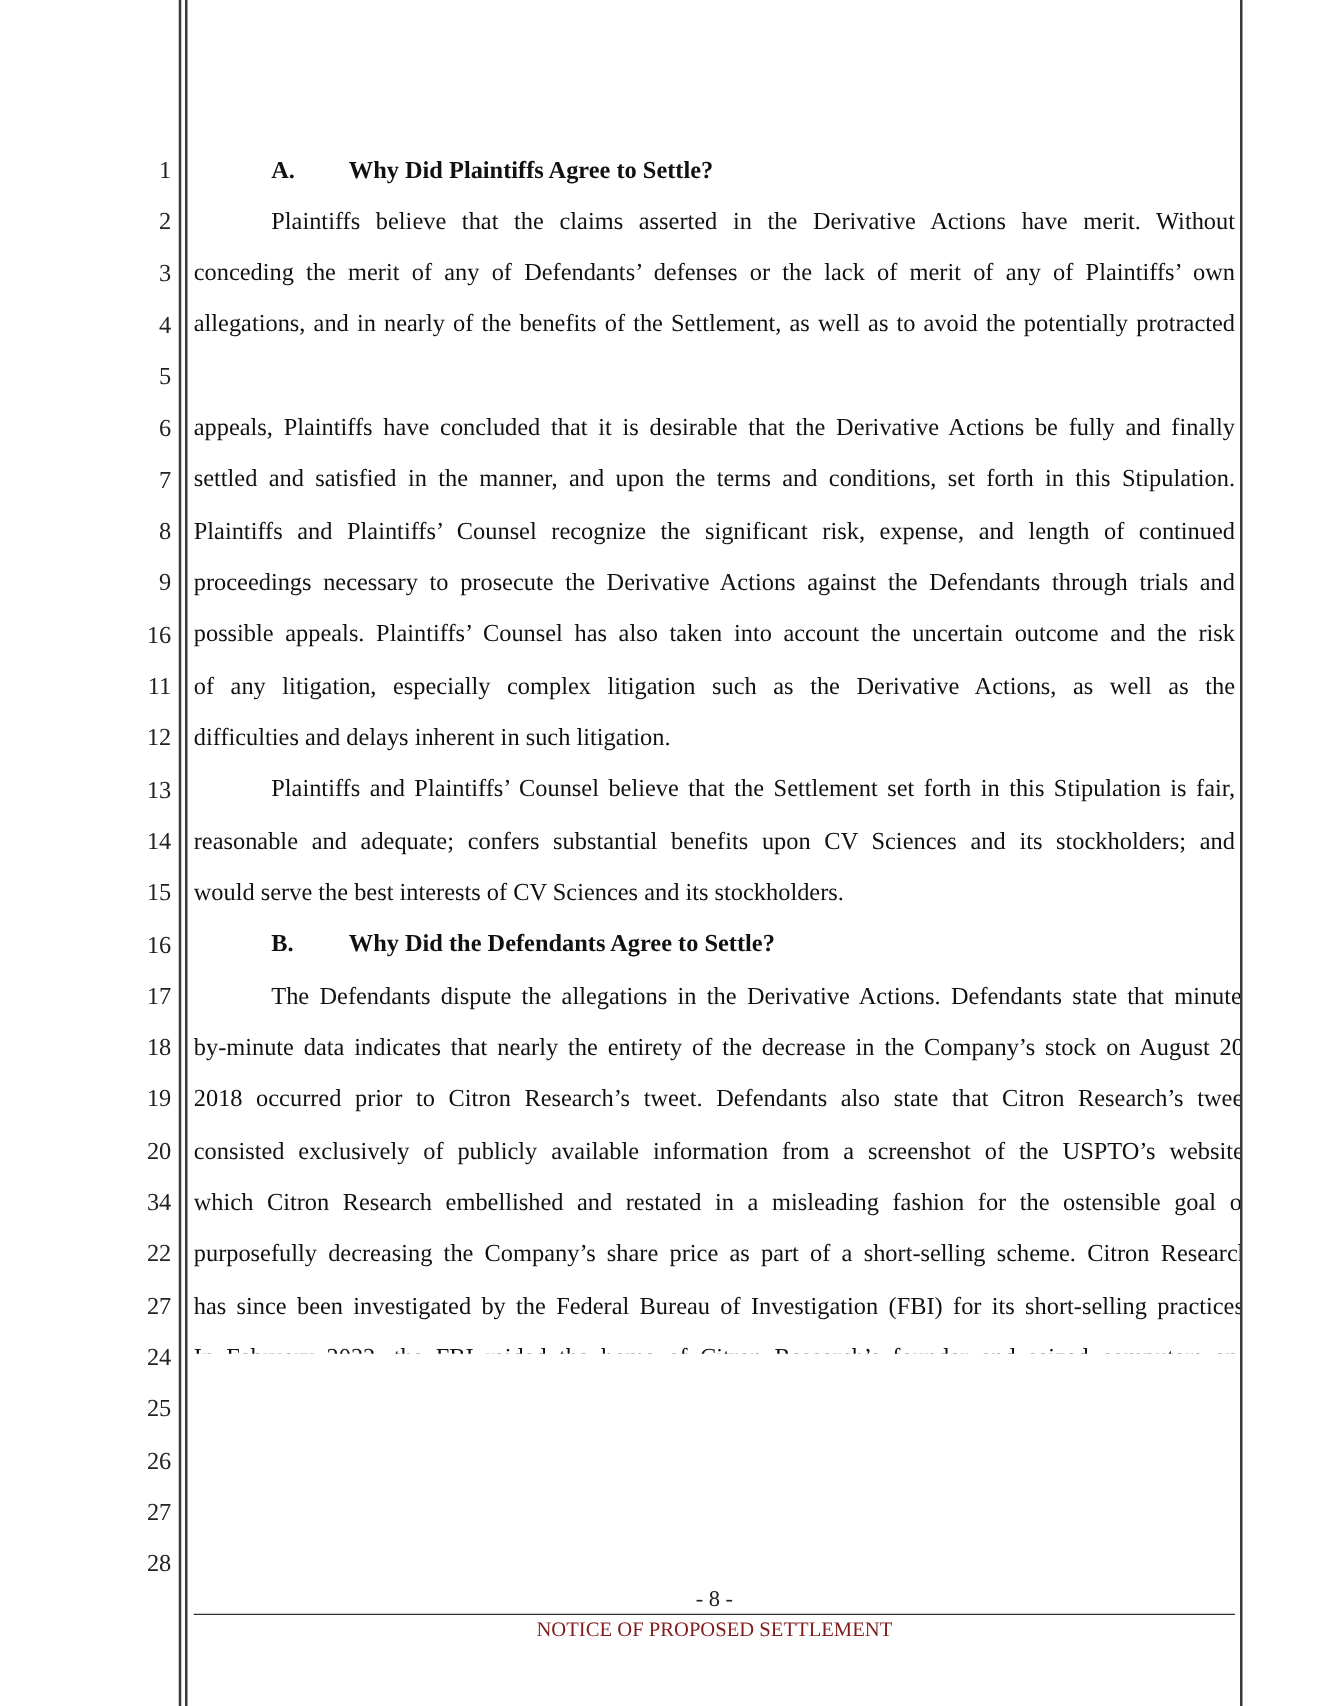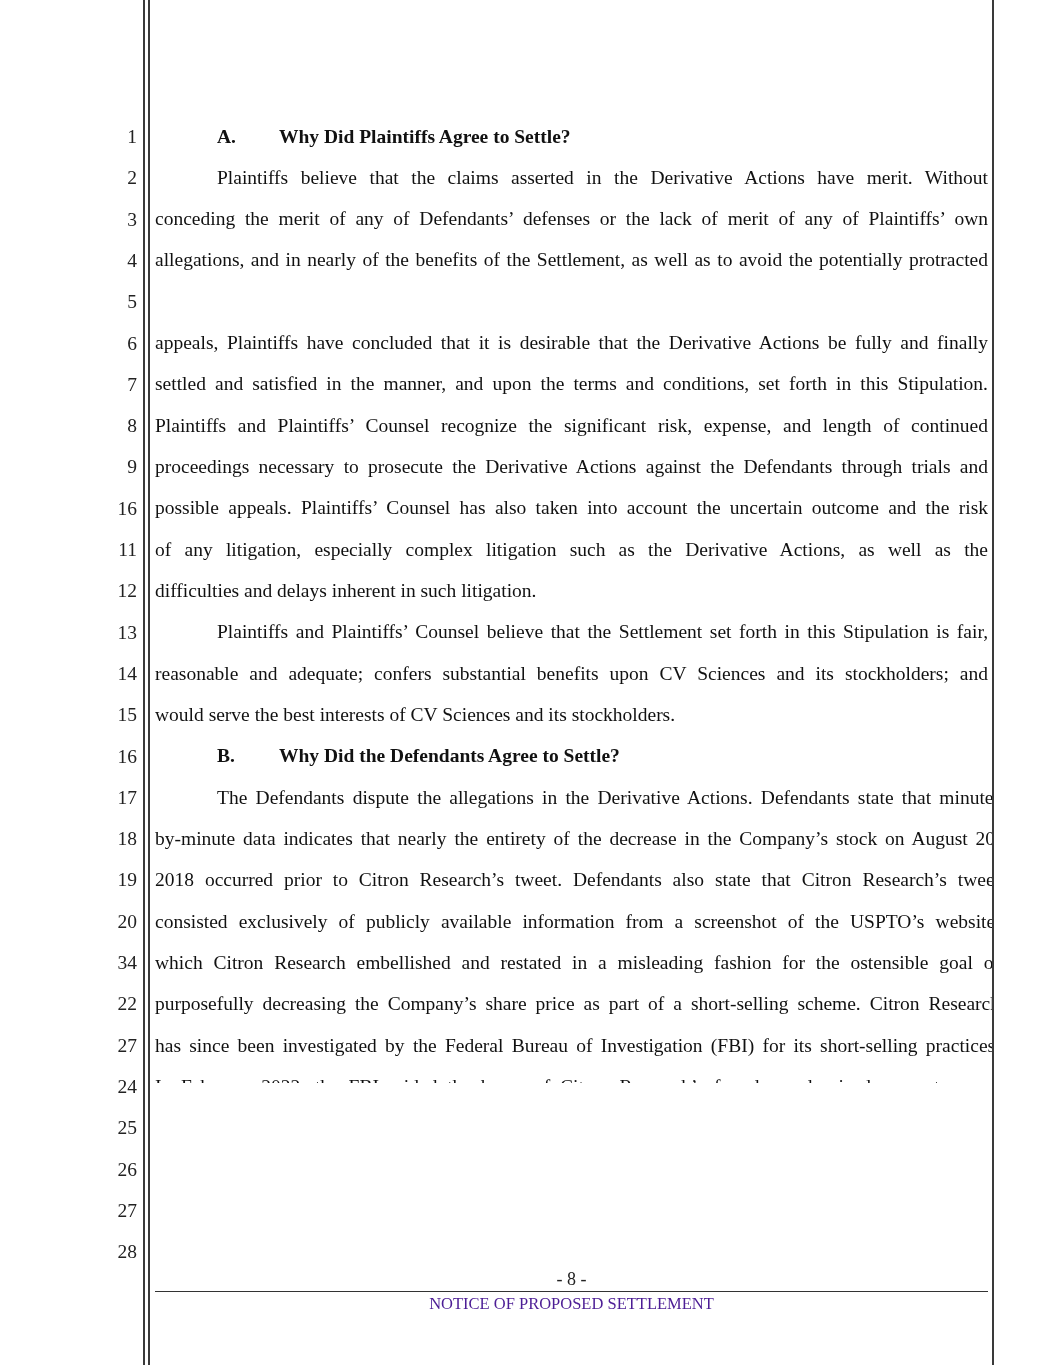--- a/index.html
+++ b/index.html
@@ -33,21 +33,21 @@
     .heading { font-weight: bold; }
     .heading .letter { display: inline-block; width: 62px; padding-left: 62px; }
 
     #footer-rule { position: absolute; left: 155px; width: 833px; top: 1291px; height: 1px; background: #333; }
     #page-number {
       position: absolute; left: 155px; width: 833px; top: 1268px; text-align: center;
       font-size: 18px; line-height: 22px; color: #222;
     }
     #footer-title {
       position: absolute; left: 155px; width: 833px; top: 1294px; text-align: center;
-      font-size: 16.5px; line-height: 20px; color: #4c1d95;
+      font-size: 16.5px; line-height: 20px; color: #7f1d1d;
     }
   </style>
 </head>
 <body>
 
 <div class="vline" id="vl1"></div>
 <div class="vline" id="vl2"></div>
 <div class="vline" id="vr"></div>
 
 <div id="line-numbers">

